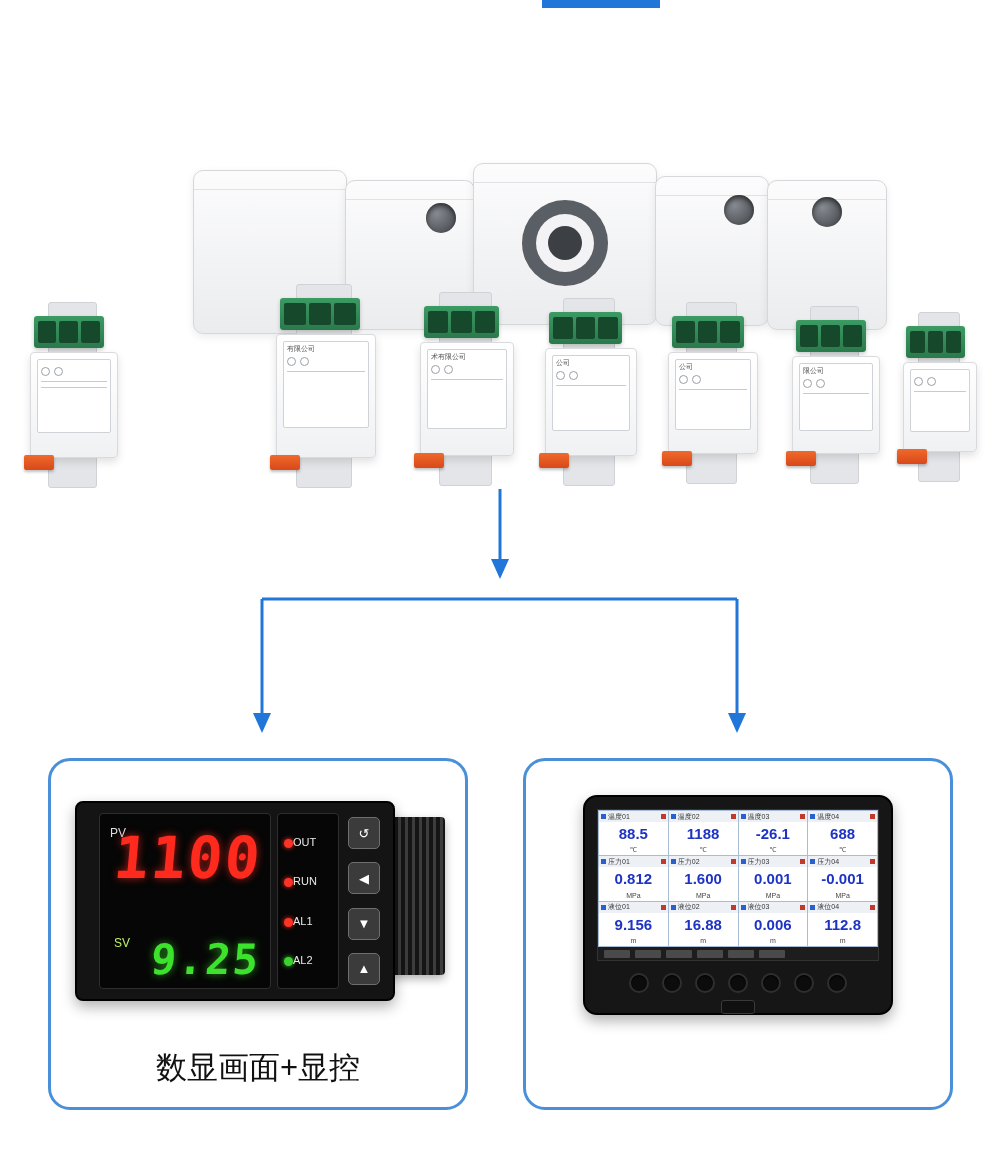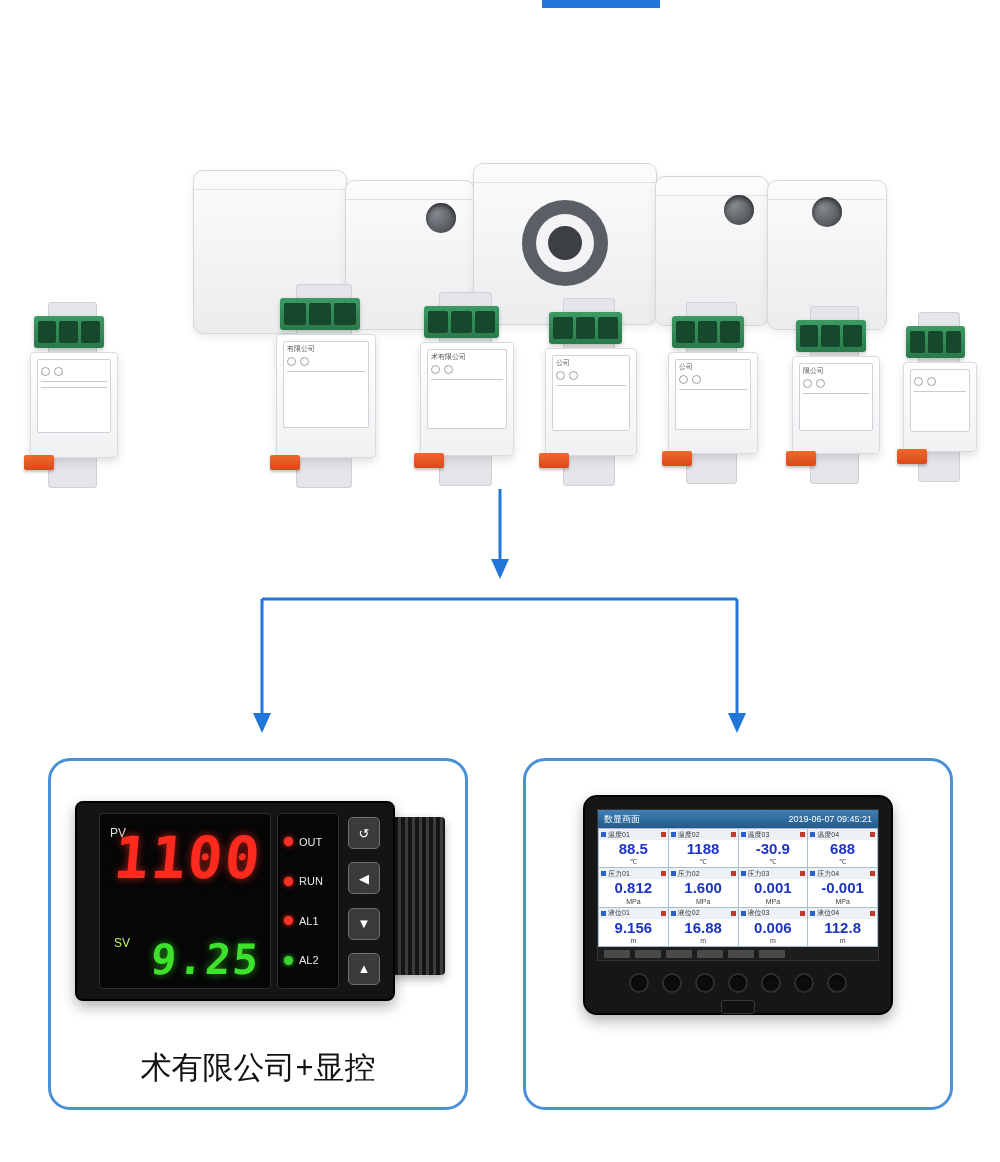--- a/index.html
+++ b/index.html
@@ -70,21 +70,21 @@
   .pv-label{position:absolute;top:12px;left:10px;color:#ddd;font-size:12px;}
   .pv-digits{position:absolute;top:10px;right:8px;font-family:"DejaVu Sans Mono",monospace;
              font-weight:bold;font-size:58px;color:#ff2a1e;transform:skewX(-5deg);
              letter-spacing:2px;text-shadow:0 0 9px rgba(255,42,30,.65);}
   .sv-label{position:absolute;left:14px;bottom:38px;color:#bef264;font-size:12px;}
   .sv-digits{position:absolute;right:10px;bottom:4px;font-family:"DejaVu Sans Mono",monospace;
              font-weight:bold;font-size:42px;color:#3ce22b;transform:skewX(-5deg);
              letter-spacing:2px;text-shadow:0 0 8px rgba(60,226,43,.6);}
   .leds{width:62px;margin-left:6px;background:#060606;border:1px solid #2e2e2e;border-radius:4px;
         display:flex;flex-direction:column;justify-content:space-around;padding:8px 6px;box-sizing:border-box;}
-  .led-row{display:flex;align-items:center;gap:6px;}
+  .led-row{display:flex;align-items:flex-end;}
   .dot{width:9px;height:9px;border-radius:50%;}
   .dot.red{background:#ff3226;box-shadow:0 0 5px #ff3226;}
   .dot.green{background:#3bd42e;box-shadow:0 0 5px #3bd42e;}
   .led-label{color:#e8e8e8;font-size:11px;}
   .keys{width:38px;margin-left:6px;display:flex;flex-direction:column;justify-content:space-between;padding:4px 0;}
   .key{width:30px;height:30px;margin:0 auto;background:#3b3b3b;border:1px solid #6f6f6f;
        border-radius:5px;color:#fff;font-size:13px;display:flex;align-items:center;justify-content:center;}
 
   
   .rec-wrap{position:absolute;left:57px;top:34px;width:310px;height:220px;}
@@ -306,31 +306,27 @@
             </div>
         </div>
         <div class="keys">
           <div class="key">↺</div>
           <div class="key">◀</div>
           <div class="key">▼</div>
           <div class="key">▲</div>
         </div>
       </div>
     </div>
-    <div class="caption">术有限公司+显控</div>
+    <div class="caption">数显画面+显控</div>
   </div>
 
   <div class="card card-right">
     <div class="rec-wrap">
       <div class="rec-body">
         <div class="screen">
-          <div class="scr-head">
-            <span>数显画面</span>
-            <span>2019-06-07 09:45:21</span>
-          </div>
           <div class="scr-grid">
 
             <div class="cell">
                 <div class="cell-head">
                   <span class="chip b"></span>
                   <span class="name">温度01</span>
                   <span class="chip r"></span>
                 </div>
                 <div class="cell-val">88.5</div>
                 <div class="cell-unit">℃</div>
@@ -343,21 +339,21 @@
                 </div>
                 <div class="cell-val">1188</div>
                 <div class="cell-unit">℃</div>
               </div>
             <div class="cell">
                 <div class="cell-head">
                   <span class="chip b"></span>
                   <span class="name">温度03</span>
                   <span class="chip r"></span>
                 </div>
-                <div class="cell-val">-30.9</div>
+                <div class="cell-val">-26.1</div>
                 <div class="cell-unit">℃</div>
               </div>
             <div class="cell">
                 <div class="cell-head">
                   <span class="chip b"></span>
                   <span class="name">温度04</span>
                   <span class="chip r"></span>
                 </div>
                 <div class="cell-val">688</div>
                 <div class="cell-unit">℃</div>

